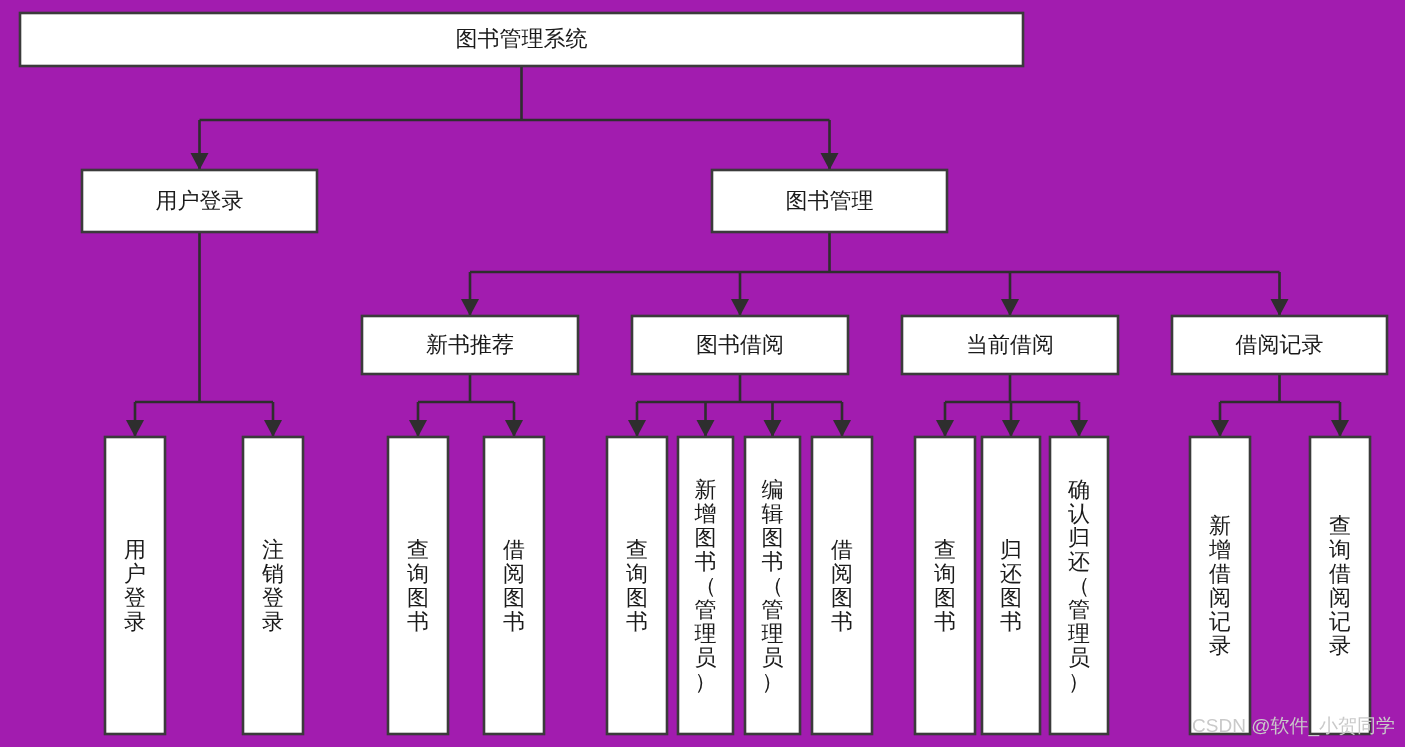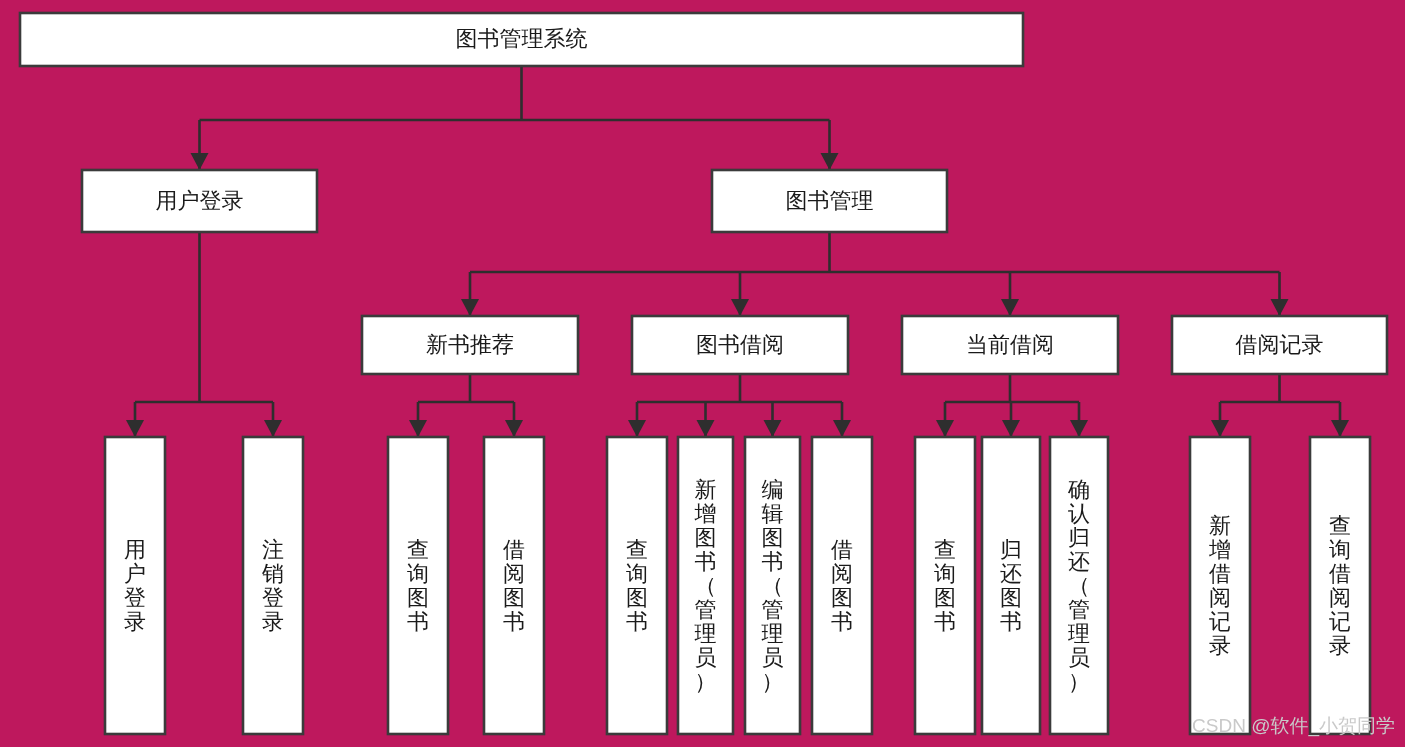--- a/index.html
+++ b/index.html
@@ -11,21 +11,21 @@
   body {
     width: 1405px;
     height: 747px;
     font-family: "Liberation Sans", "DejaVu Sans", sans-serif;
     overflow: hidden;
   }
   #diagram-root {
     position: relative;
     width: 1405px;
     height: 747px;
-    background: #be185d;
+    background: #a21caf;
   }
   svg.diagram-canvas {
     position: absolute;
     left: 0;
     top: 0;
     width: 1405px;
     height: 747px;
     display: block;
   }
   .node-box {

